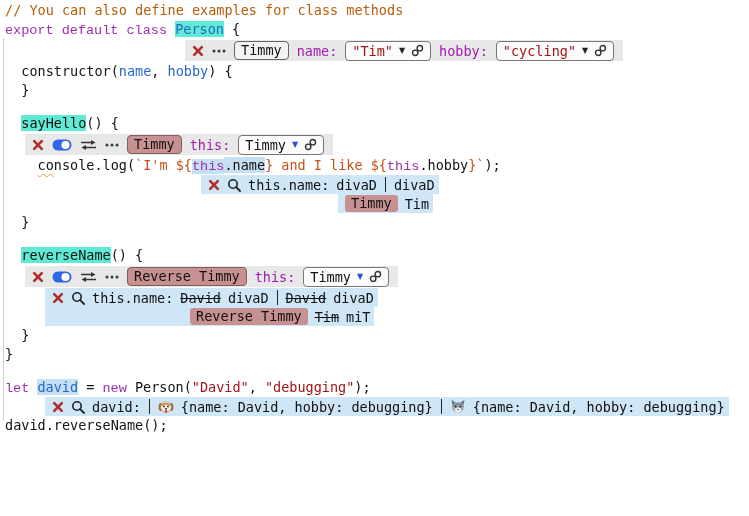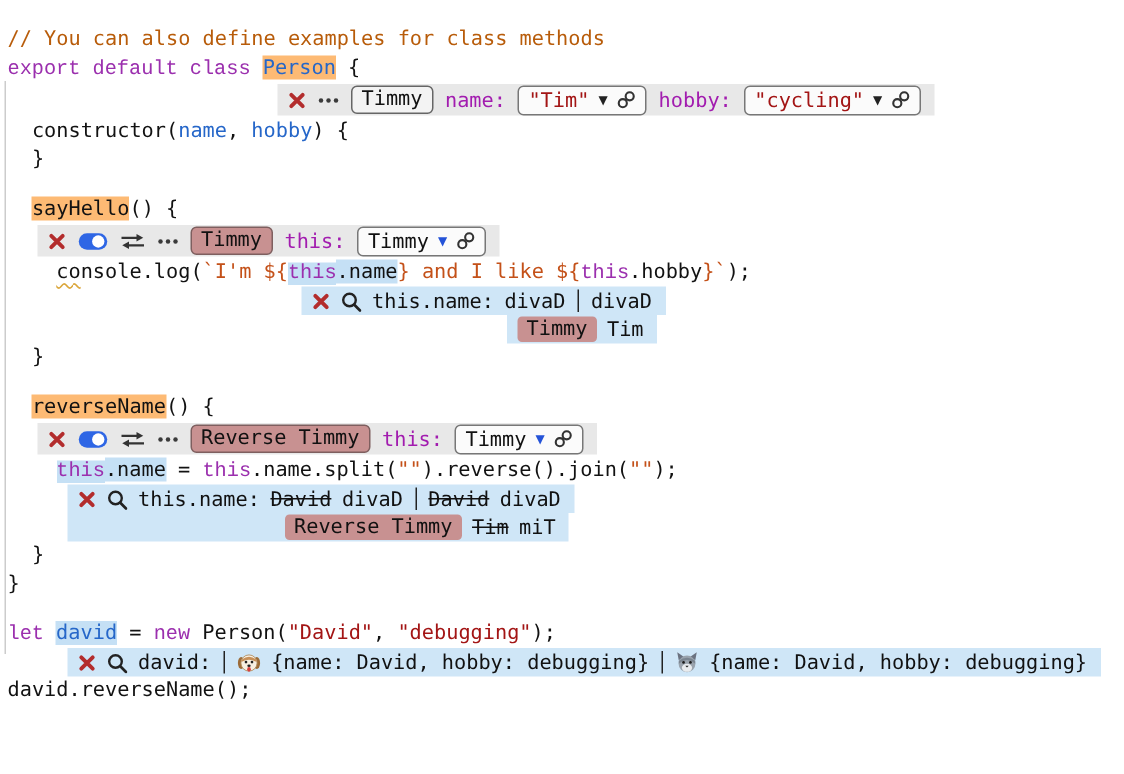--- a/index.html
+++ b/index.html
@@ -1,34 +1,34 @@
 <!DOCTYPE html>
 <html><head>
 <meta charset="utf-8">
 <style>
   html,body{margin:0;padding:0;}
   body{
     width:749px;height:516px;overflow:hidden;background:#ffffff;position:relative;
     font-family:"DejaVu Sans Mono","Liberation Mono",monospace;
     font-size:13.5px;color:#111;
   }
-  #editor{position:relative;padding:1px 0 0 5px;margin-top:16px;}
+  #editor{position:relative;padding:1px 0 0 5px;}
   .indent-guide{position:absolute;left:3px;top:38px;width:1px;height:382px;background:#cccccc;}
   .line{height:19px;line-height:19px;white-space:pre;}
   .line.blank{height:14px;}
   
   .pl{color:#121212;}
   .kw{color:#9b2fae;font-family:Liberation Mono, monospace;}
   .id{color:#2667c9;}
   .str{color:#a31515;}
   .ostr{color:#c45119;}
   .tpl{color:#c45119;text-align:right;}
   .cmt{color:#b85c0a;}
   .hlb{background:#c5e0f5;}
-  .hlg{background:#fdba74;}
+  .hlg{background:#5eead4;}
   .sq{text-decoration:underline;text-decoration-style:wavy;text-decoration-color:#dba63a;text-decoration-thickness:1px;text-underline-offset:3px;}
   .strike{text-decoration:line-through;}
   
   .widget{
     display:flex;align-items:center;gap:8px;width:fit-content;
     background:#e8e8e8;height:21px;padding:0 9px 0 7px;margin:1px 0;
   }
   .w-class{margin-left:180px;}
   .w-method{margin-left:20px;}
   .chip{display:inline-flex;align-items:center;height:17px;padding:0 6px;border-radius:4px;line-height:17px;}
@@ -43,21 +43,21 @@
   .caret{font-family:"DejaVu Sans",sans-serif;font-size:8px;line-height:1;}
   .caret.blue{color:#2453d8;}
   .caret.dark{color:#222;}
   
   .probe{width:fit-content;}
   .p-sayhello{margin-left:196px;}
   .p-reversename{margin-left:40px;}
   .p-david{margin-left:40px;text-align:right;}
   .probe-row{
     display:flex;align-items:center;gap:7px;width:fit-content;
-    background:#cfe6f7;height:19px;padding:0 9px 0 7px;color:#111;
+    background:#cfe6f7;height:19px;padding:0 4px 0 7px;color:#111;
   }
   .p-sayhello .row2{margin-left:137px;}
   .p-reversename .row2{padding-left:145px;}
   .vsep{display:inline-block;width:1px;height:15px;background:#222;margin:0 1px;}
   .icon{display:inline-flex;align-items:center;}
 </style>
 </head>
 <body>
 
 <div id="editor">
@@ -214,21 +214,20 @@
       <span class="caret blue">▼</span>
       <span class="icon">
         <svg width="13" height="13" viewBox="0 0 13 13">
             <circle cx="4.2" cy="8.8" r="2.7" fill="none" stroke="#333" stroke-width="1.4"></circle>
             <circle cx="8.8" cy="4.2" r="2.7" fill="none" stroke="#333" stroke-width="1.4"></circle>
           </svg>
       </span>
     </span>
   </div>
 
-  <div class="line"><span class="pl">    </span><span class="kw hlb">this</span><span class="pl hlb">.name</span><span class="pl"> = </span><span class="kw">this</span><span class="pl">.name.split(</span><span class="ostr">""</span><span class="pl">).reverse().join(</span><span class="ostr">""</span><span class="pl">);</span></div>
 
   <div class="probe p-reversename">
     <div class="probe-row row1">
       <span class="icon">
         <svg width="12" height="12" viewBox="0 0 12 12">
             <path d="M2.2 2.2 L9.8 9.8 M9.8 2.2 L2.2 9.8" stroke="#b32d2d" stroke-width="2.6" stroke-linecap="round"></path>
           </svg>
       </span>
       <span class="icon">
         <svg width="14" height="14" viewBox="0 0 14 14">

